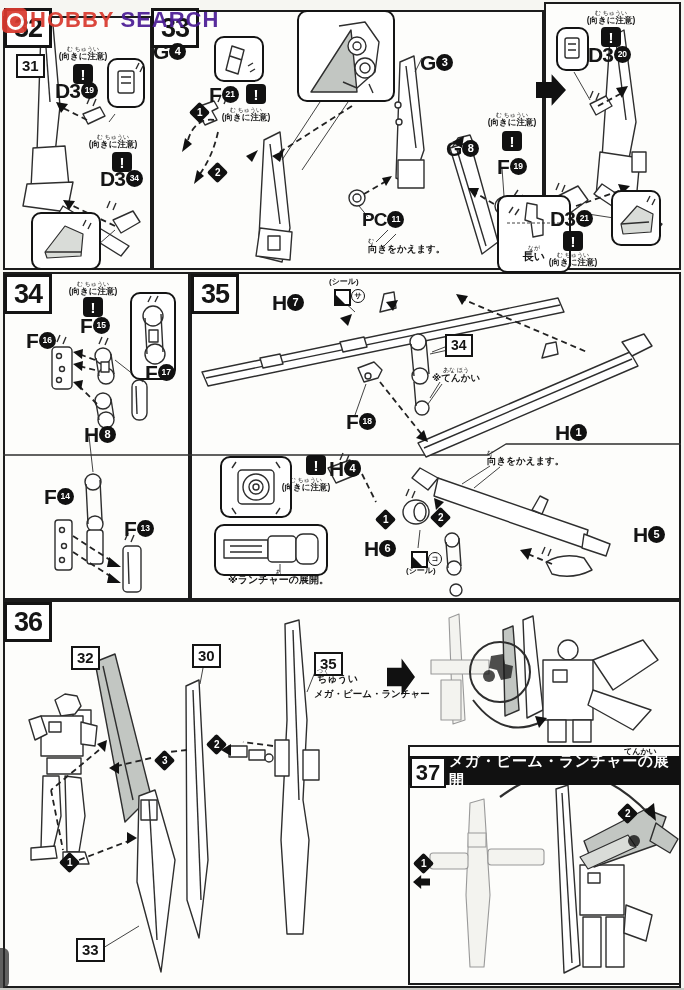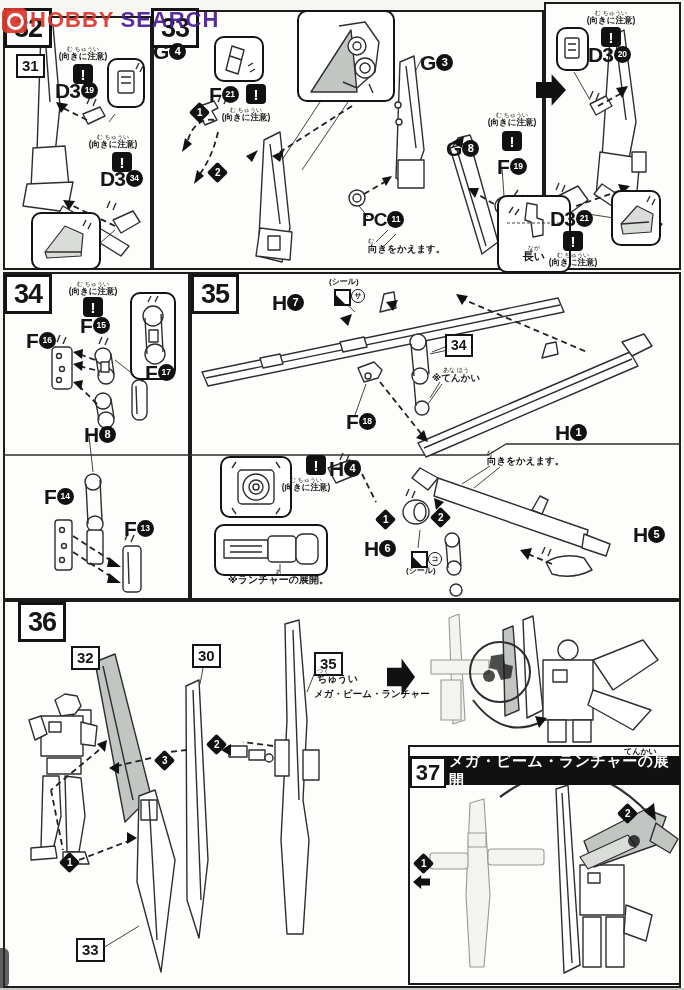--- a/index.html
+++ b/index.html
@@ -407,21 +407,21 @@
   </div>
 <div class="stepnum" style="left:151px;top:8px;">
     <span>33</span>
   </div>
 <div class="stepnum" style="left:4px;top:274px;">
     <span>34</span>
   </div>
 <div class="stepnum" style="left:191px;top:274px;">
     <span>35</span>
   </div>
-<div class="stepnum" style="left:4px;top:602px;margin-left:14px;">
+<div class="stepnum" style="left:4px;top:602px;">
     <span>36</span>
   </div>
 
 <div class="s37bar" style="left:409px;top:756px;width:271px;height:29px;">
   <span class="t">メガ・ビーム・ランチャーの展開</span>
 </div>
 <div class="s37num" style="left:410px;top:757px;">
     <span>37</span>
   </div>
 <div class="furiright" style="left:624px;top:746px;">てんかい</div>

